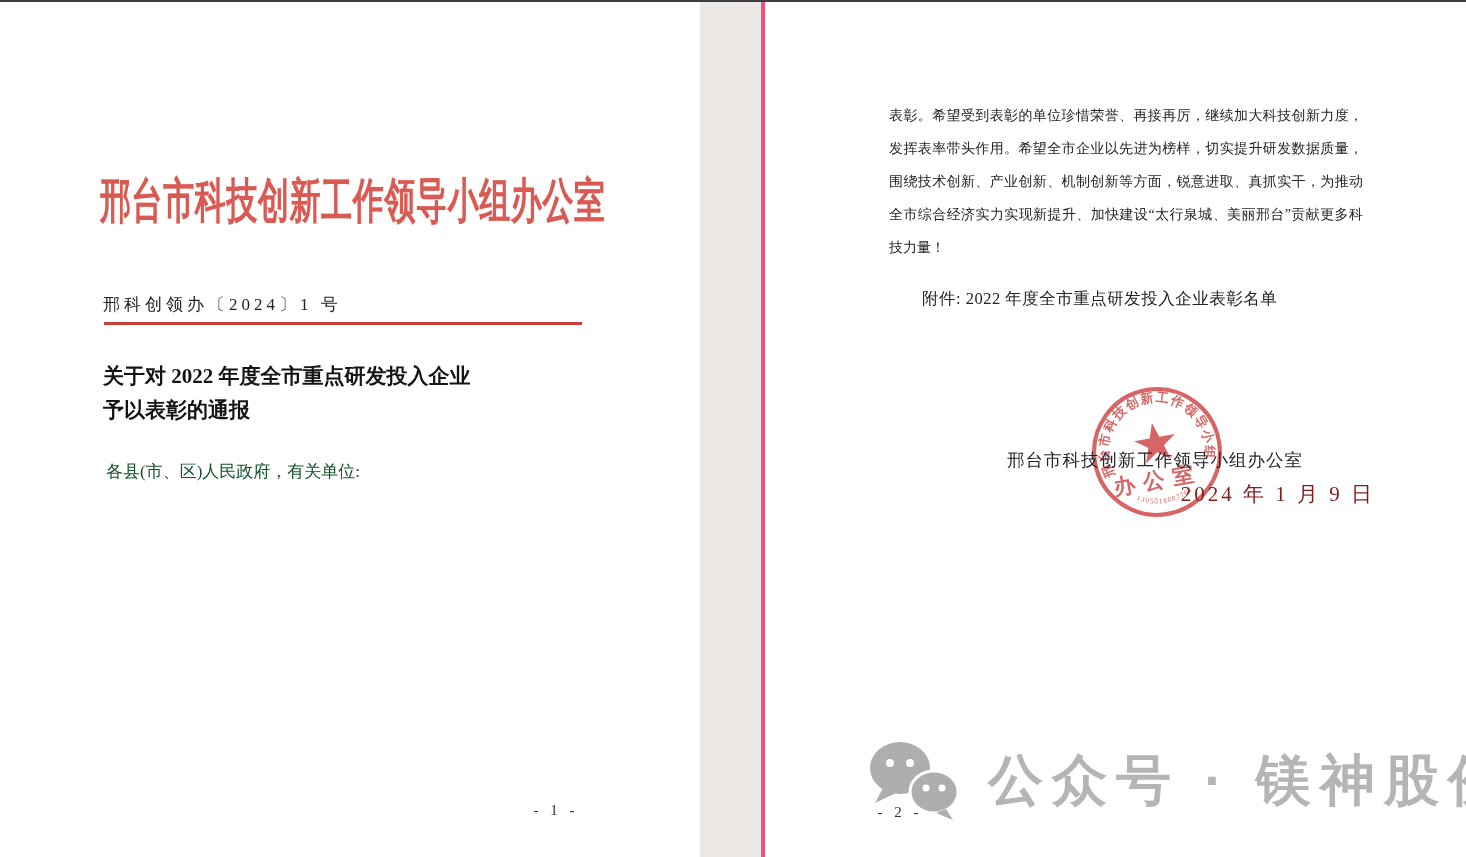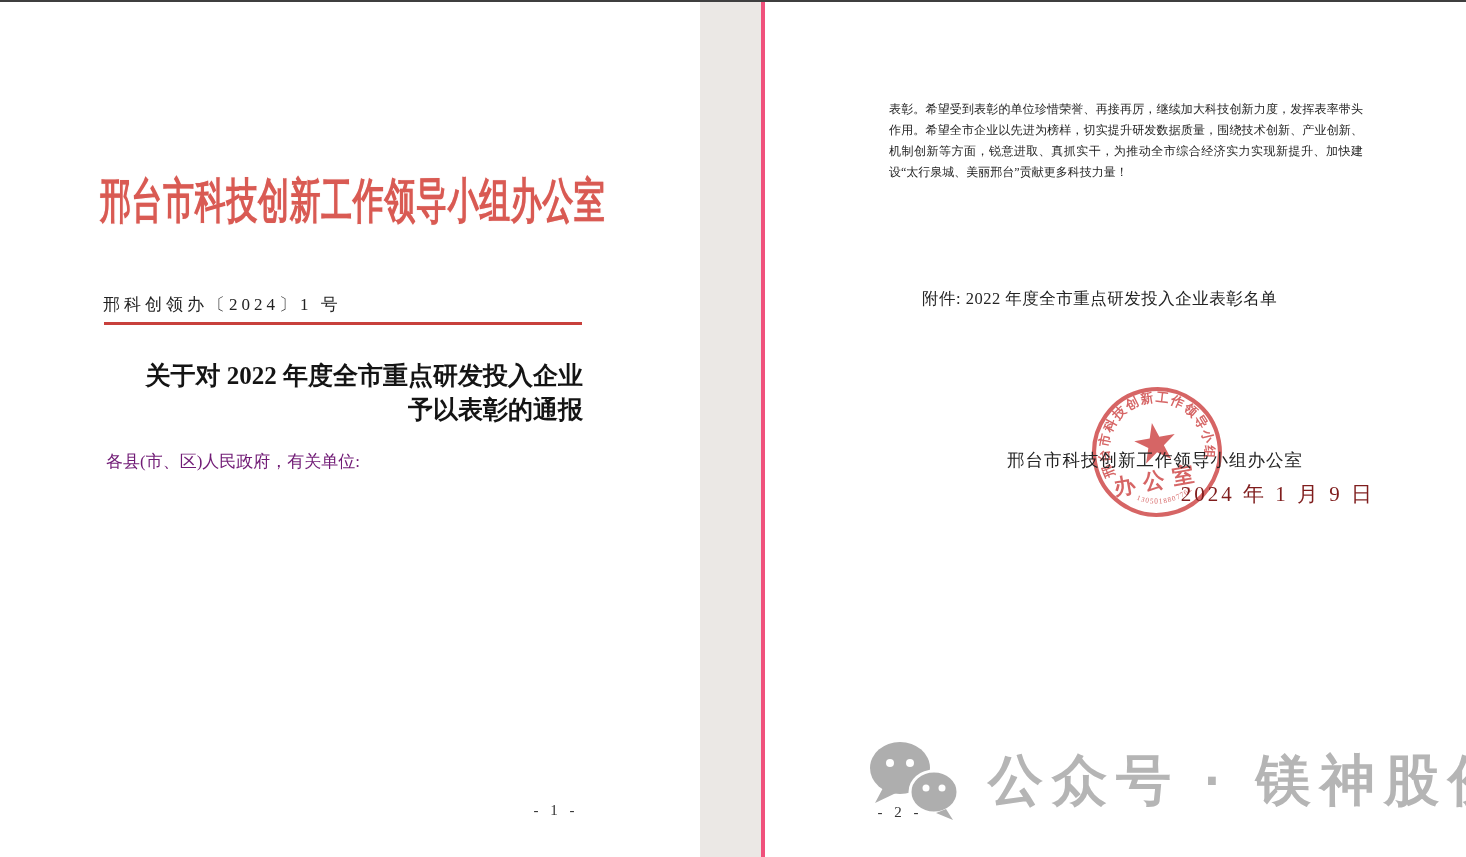--- a/index.html
+++ b/index.html
@@ -45,43 +45,43 @@
   .doc-number {
     position: absolute; left: 103px; top: 291px; width: 480px;
     text-align: left; font-size: 17px; letter-spacing: 4px; color: #222;
   }
   .red-rule {
     position: absolute; left: 104px; top: 320px; width: 478px; height: 3px;
     background: #c8403c;
   }
   .doc-title {
     position: absolute; left: 103px; top: 357px; width: 480px;
-    text-align: right; font-weight: 700; font-size: 25px;
+    text-align: left; font-weight: 700; font-size: 21px;
     line-height: 34px; color: #141414;
   }
   .body-left {
-    position: absolute; left: 106px; top: 444px; width: 478px;
-    font-size: 17px; line-height: 31.5px; color: #701a75;
+    position: absolute; left: 106px; top: 454px; width: 478px;
+    font-size: 17px; line-height: 31.5px; color: #14532d;
     text-align: justify;
   }
   .body-left p { margin: 0; }
   .salutation { text-align: left; }
   .indent { text-indent: 2em; }
 
   .pagenum {
     position: absolute; font-size: 15px; letter-spacing: 4px; color: #333;
     width: 100px; text-align: center; z-index: 6;
   }
   .pagenum-1 { left: 506px; top: 800px; }
   .pagenum-2 { left: 85px;  top: 802px; }
 
   
   .body-right {
     position: absolute; left: 124px; top: 97px; width: 474px;
-    font-size: 12px; line-height: 21px; color: #242424;
+    font-size: 14px; line-height: 33px; color: #242424;
     text-align: justify;
   }
   .attachment {
     position: absolute; left: 157px; top: 286px;
     font-size: 16.5px; color: #242424; letter-spacing: 0.5px; font-family: Liberation Serif, serif;
   }
   .signer {
     position: absolute; left: 170px; top: 446px; width: 440px;
     text-align: center; font-size: 17.5px; letter-spacing: 1px;
     color: #242424; z-index: 2;

